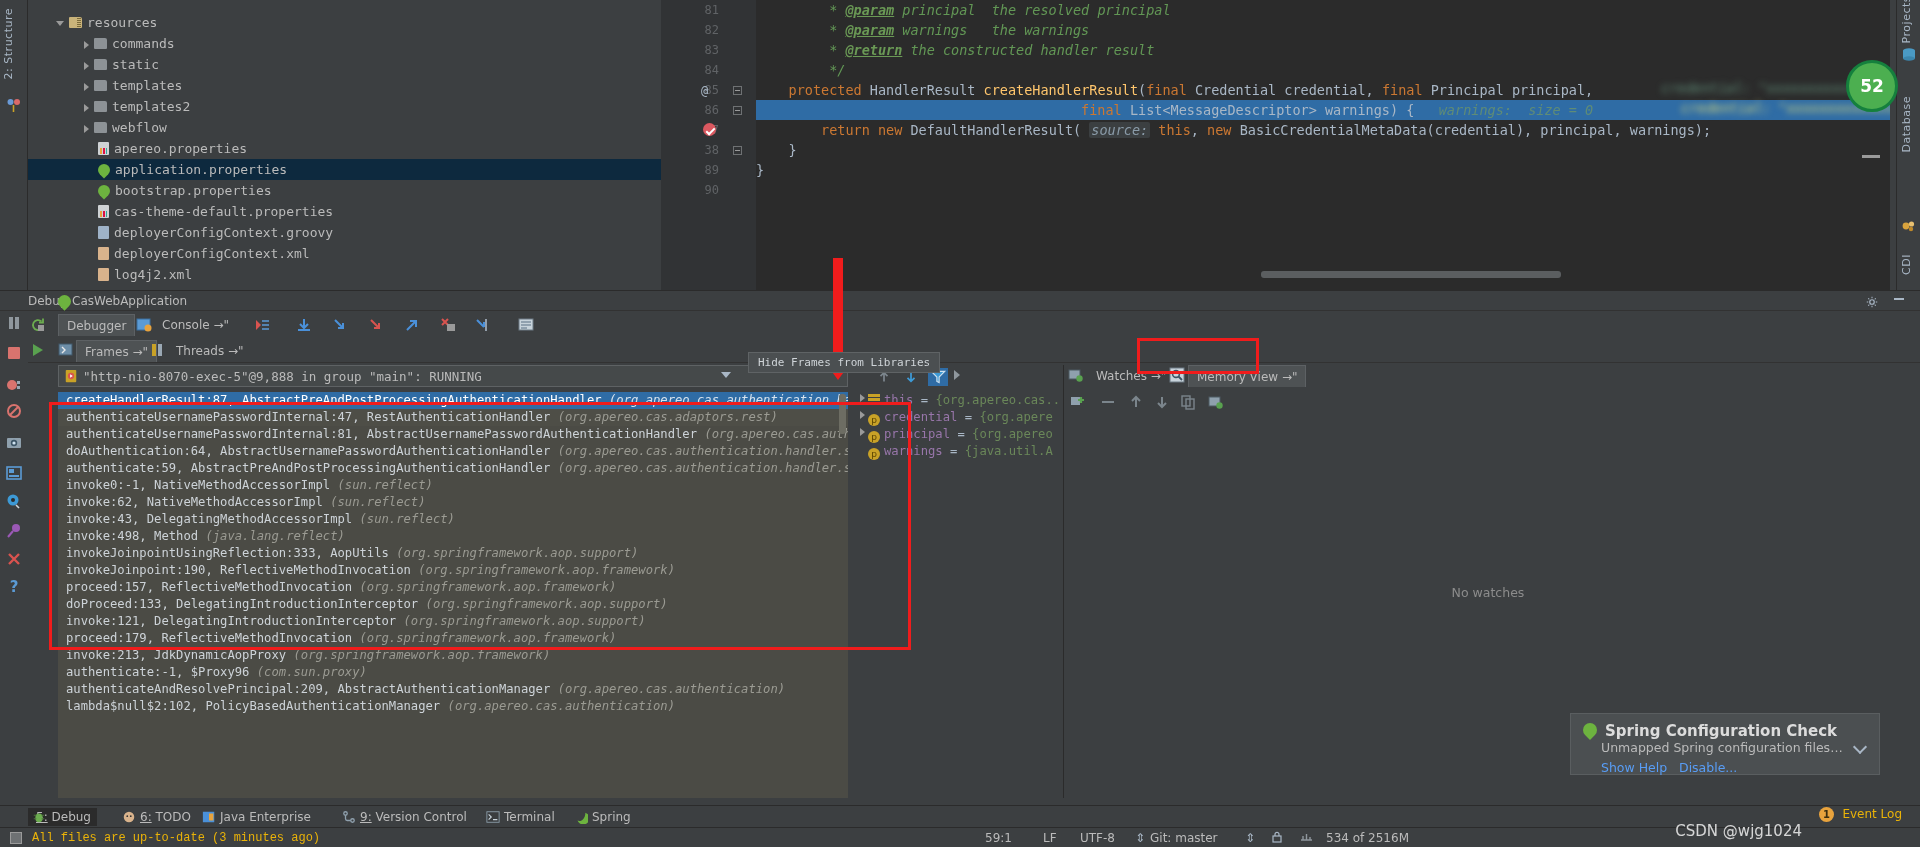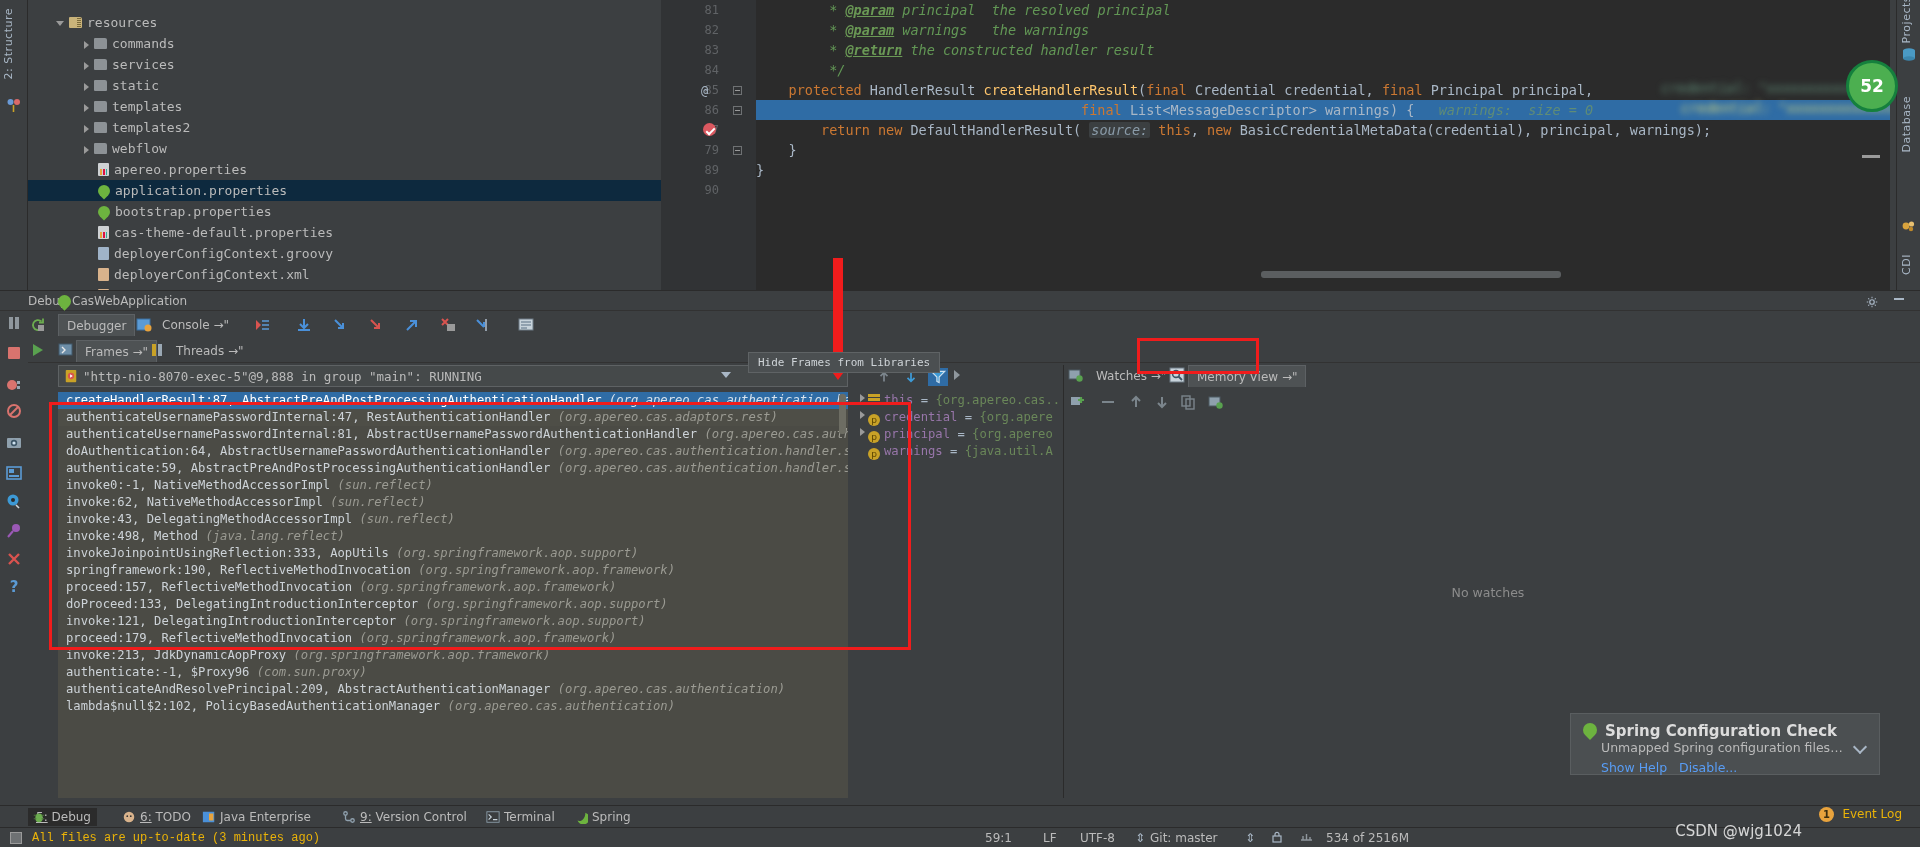--- a/index.html
+++ b/index.html
@@ -219,21 +219,20 @@
   <div class="vicon" style="bottom:28px;left:5px;">
     <svg width="16" height="16" viewBox="0 0 16 16">
         <path d="M8 1l2 4.6 5 .5-3.8 3.3 1.2 4.9L8 11.7 3.6 14.3l1.2-4.9L1 6.1l5-.5z" fill="#e2a33d"></path>
       </svg>
   </div>
 </div>
 
 <div id="tree">
     <div class="trow"><span style="display:inline-block;width:28px"></span><span class="arrow open"></span><span class="fico res"></span><span>resources</span></div>
     <div class="trow"><span style="display:inline-block;width:56px"></span><span class="arrow"></span><span class="fico"></span><span>commands</span></div>
-    <div class="trow"><span style="display:inline-block;width:56px"></span><span class="arrow"></span><span class="fico"></span><span>services</span></div>
     <div class="trow"><span style="display:inline-block;width:56px"></span><span class="arrow"></span><span class="fico"></span><span>static</span></div>
     <div class="trow"><span style="display:inline-block;width:56px"></span><span class="arrow"></span><span class="fico"></span><span>templates</span></div>
     <div class="trow"><span style="display:inline-block;width:56px"></span><span class="arrow"></span><span class="fico"></span><span>templates2</span></div>
     <div class="trow"><span style="display:inline-block;width:56px"></span><span class="arrow"></span><span class="fico"></span><span>webflow</span></div>
     <div class="trow"><span style="display:inline-block;width:56px"></span><span class="arrow none"></span><span class="doc prop"></span><span>apereo.properties</span></div>
     <div class="trow sel"><span style="display:inline-block;width:56px"></span><span class="arrow none"></span><span class="leaf"></span><span>application.properties</span></div>
     <div class="trow"><span style="display:inline-block;width:56px"></span><span class="arrow none"></span><span class="leaf"></span><span>bootstrap.properties</span></div>
     <div class="trow"><span style="display:inline-block;width:56px"></span><span class="arrow none"></span><span class="doc prop"></span><span>cas-theme-default.properties</span></div>
     <div class="trow"><span style="display:inline-block;width:56px"></span><span class="arrow none"></span><span class="groovyico"></span><span>deployerConfigContext.groovy</span></div>
     <div class="trow"><span style="display:inline-block;width:56px"></span><span class="arrow none"></span><span class="xmlico"></span><span>deployerConfigContext.xml</span></div>
@@ -242,21 +241,21 @@
 
 <div id="editor">
   <div id="gutter">
       <div class="gl">81</div>
       <div class="gl">82</div>
       <div class="gl">83</div>
       <div class="gl">84</div>
       <div class="gl">85</div>
       <div class="gl">86</div>
       <div class="gl">87</div>
-      <div class="gl">79</div>
+      <div class="gl">38</div>
       <div class="gl">89</div>
       <div class="gl">90</div>
     </div>
   <div class="hl-line"></div>
   <div class="breakpoint" style="left:42px;top:123px;"></div>
   <div class="atmark" style="left:40px;top:84px;">@</div>
   <div class="foldmark" style="left:72px;top:86px;"></div>
   <div class="foldmark" style="left:72px;top:106px;"></div>
   <div class="foldmark" style="left:72px;top:146px;"></div>
   <div id="code-lines">
@@ -505,21 +504,21 @@
         <div class="frow sel"><span>createHandlerResult:87, AbstractPreAndPostProcessingAuthenticationHandler</span> <span class="pkg">(org.apereo.cas.authentication.handler.</span></div>
         <div class="frow alt"><span>authenticateUsernamePasswordInternal:47, RestAuthenticationHandler</span> <span class="pkg">(org.apereo.cas.adaptors.rest)</span></div>
         <div class="frow"><span>authenticateUsernamePasswordInternal:81, AbstractUsernamePasswordAuthenticationHandler</span> <span class="pkg">(org.apereo.cas.authentica</span></div>
         <div class="frow"><span>doAuthentication:64, AbstractUsernamePasswordAuthenticationHandler</span> <span class="pkg">(org.apereo.cas.authentication.handler.support</span></div>
         <div class="frow"><span>authenticate:59, AbstractPreAndPostProcessingAuthenticationHandler</span> <span class="pkg">(org.apereo.cas.authentication.handler.support</span></div>
         <div class="frow"><span>invoke0:-1, NativeMethodAccessorImpl</span> <span class="pkg">(sun.reflect)</span></div>
         <div class="frow"><span>invoke:62, NativeMethodAccessorImpl</span> <span class="pkg">(sun.reflect)</span></div>
         <div class="frow"><span>invoke:43, DelegatingMethodAccessorImpl</span> <span class="pkg">(sun.reflect)</span></div>
         <div class="frow"><span>invoke:498, Method</span> <span class="pkg">(java.lang.reflect)</span></div>
         <div class="frow"><span>invokeJoinpointUsingReflection:333, AopUtils</span> <span class="pkg">(org.springframework.aop.support)</span></div>
-        <div class="frow"><span>springframework:190, ReflectiveMethodInvocation</span> <span class="pkg">(org.springframework.aop.framework)</span></div>
+        <div class="frow"><span>invokeJoinpoint:190, ReflectiveMethodInvocation</span> <span class="pkg">(org.springframework.aop.framework)</span></div>
         <div class="frow"><span>proceed:157, ReflectiveMethodInvocation</span> <span class="pkg">(org.springframework.aop.framework)</span></div>
         <div class="frow"><span>doProceed:133, DelegatingIntroductionInterceptor</span> <span class="pkg">(org.springframework.aop.support)</span></div>
         <div class="frow"><span>invoke:121, DelegatingIntroductionInterceptor</span> <span class="pkg">(org.springframework.aop.support)</span></div>
         <div class="frow"><span>proceed:179, ReflectiveMethodInvocation</span> <span class="pkg">(org.springframework.aop.framework)</span></div>
         <div class="frow"><span>invoke:213, JdkDynamicAopProxy</span> <span class="pkg">(org.springframework.aop.framework)</span></div>
         <div class="frow"><span>authenticate:-1, $Proxy96</span> <span class="pkg">(com.sun.proxy)</span></div>
         <div class="frow"><span>authenticateAndResolvePrincipal:209, AbstractAuthenticationManager</span> <span class="pkg">(org.apereo.cas.authentication)</span></div>
         <div class="frow"><span>lambda$null$2:102, PolicyBasedAuthenticationManager</span> <span class="pkg">(org.apereo.cas.authentication)</span></div>
       </div>
     <div id="frames-sb"></div>

